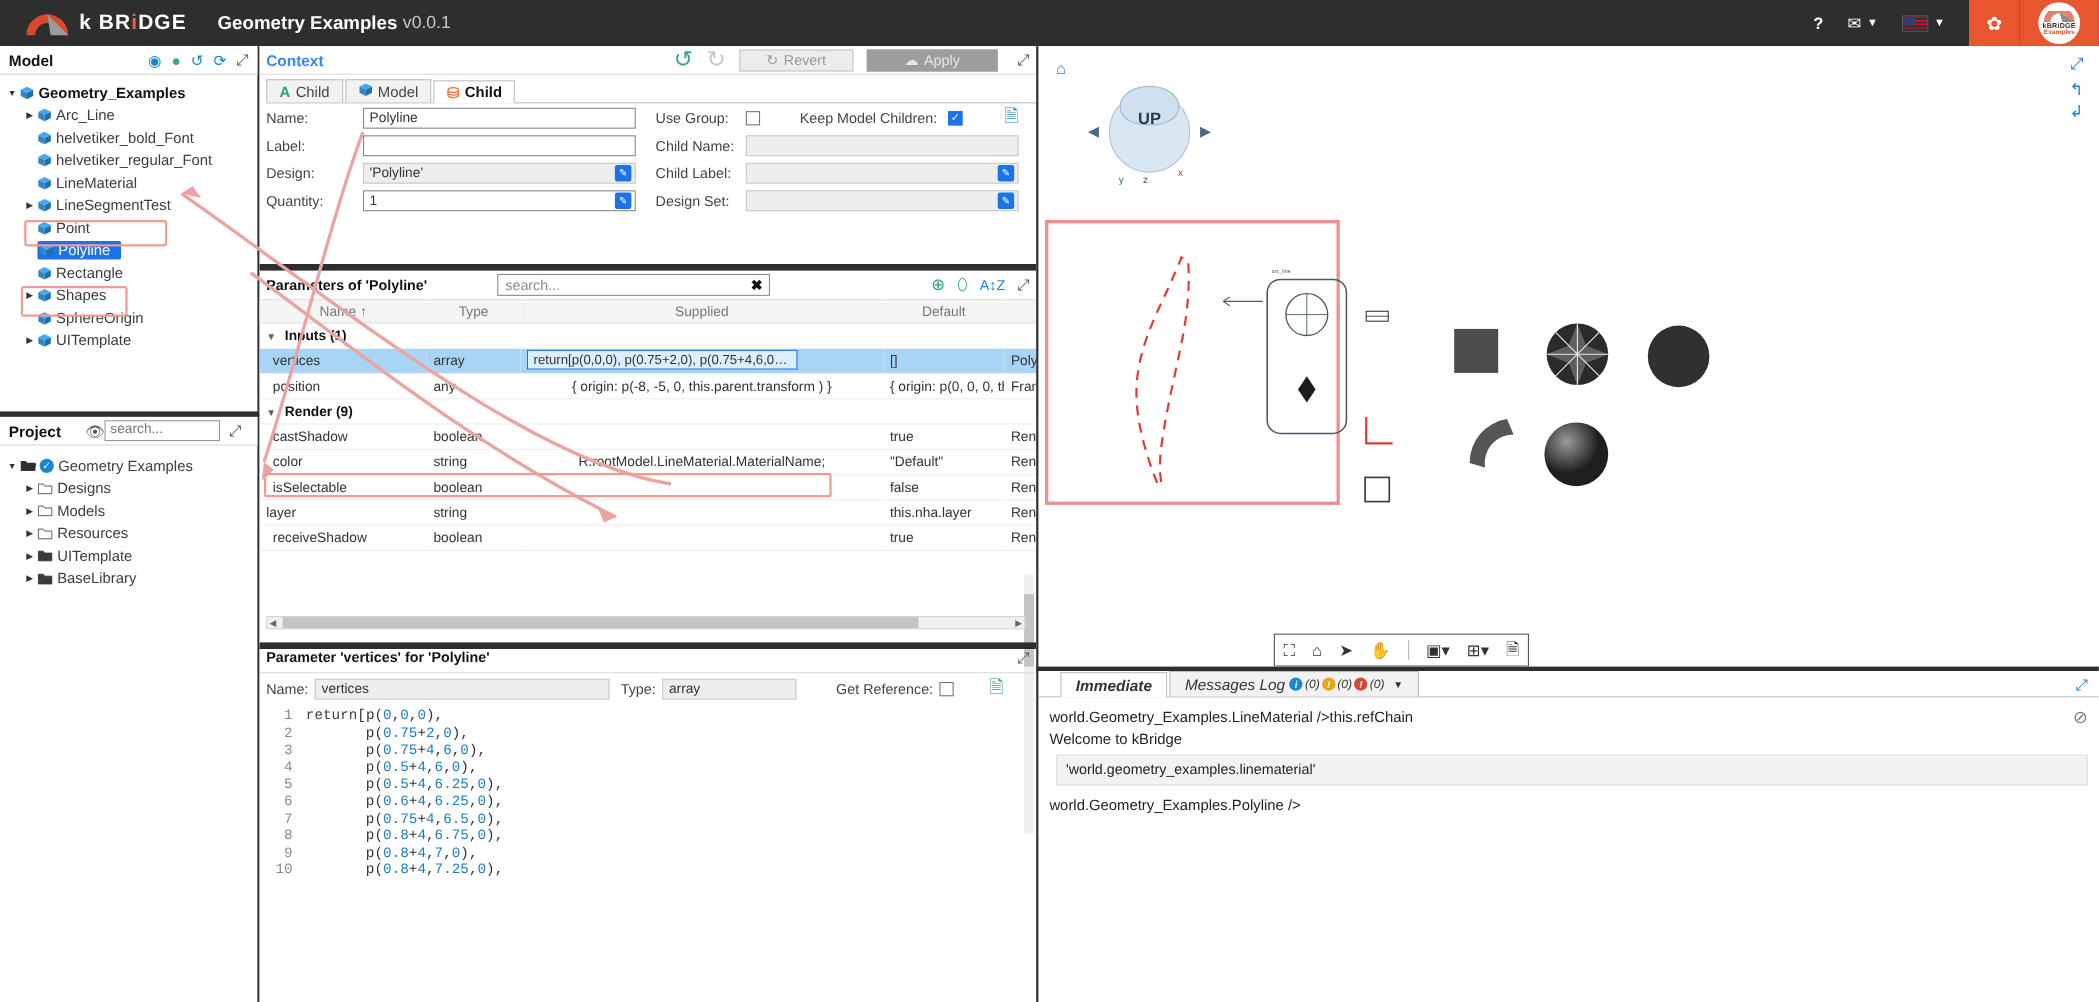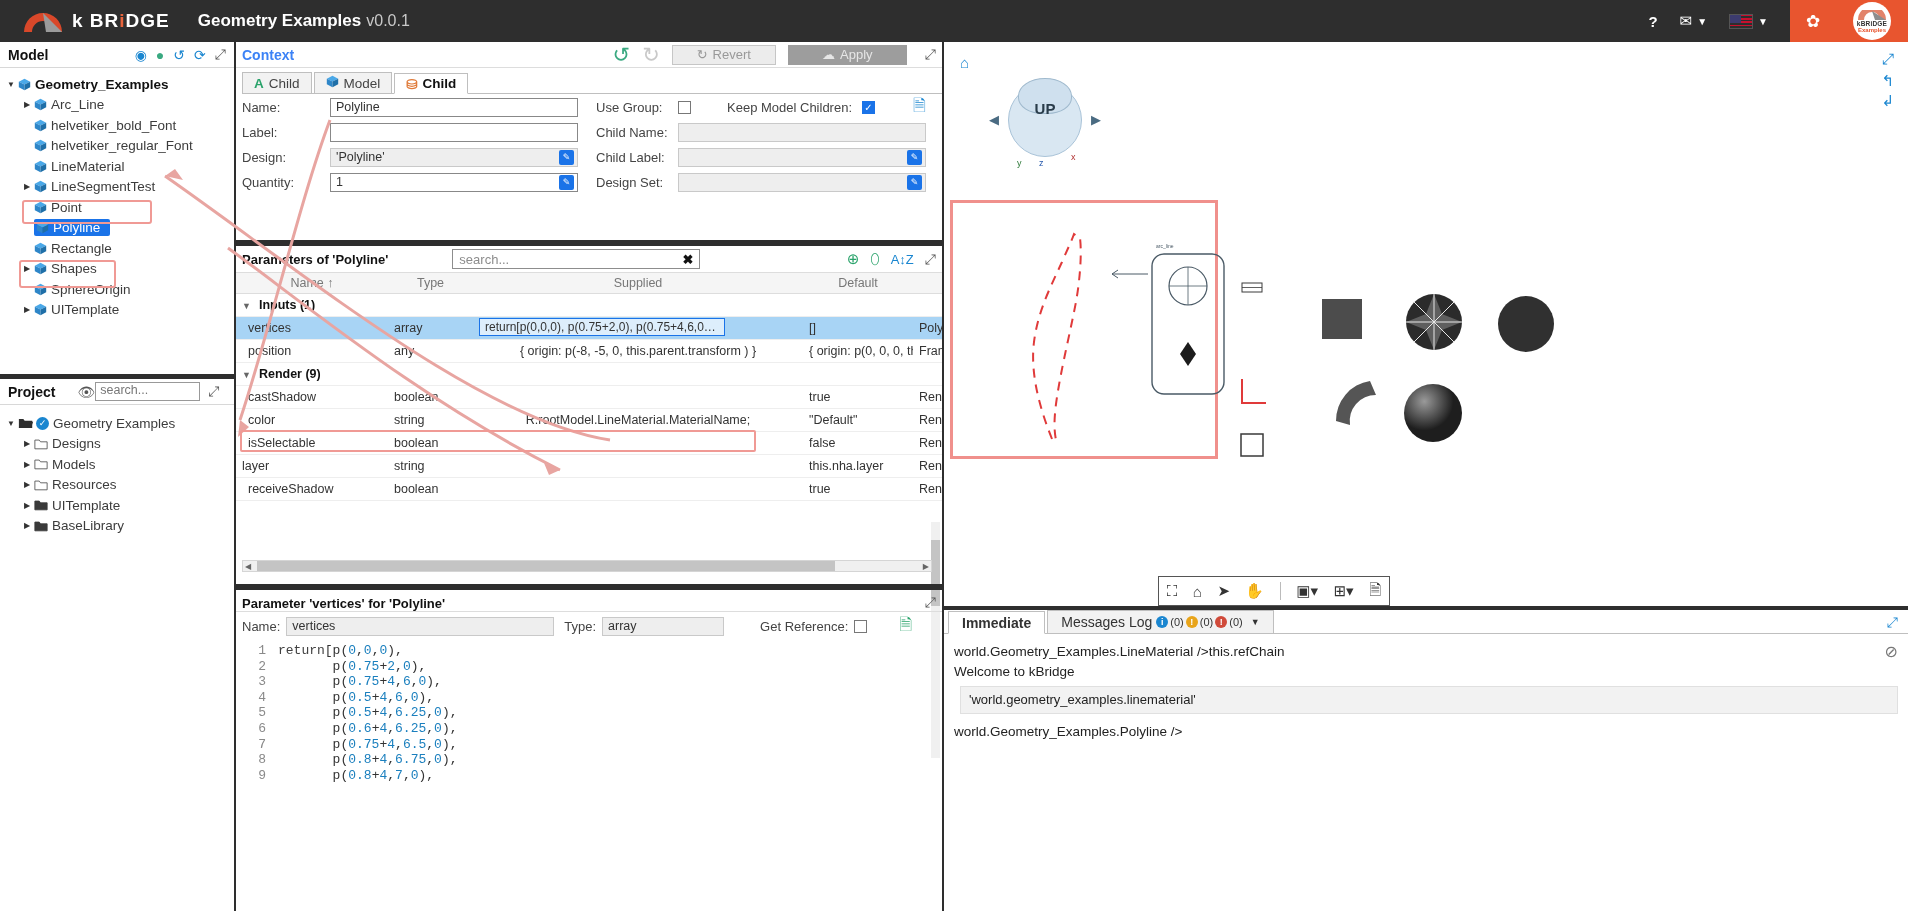--- a/index.html
+++ b/index.html
@@ -128,21 +128,21 @@
   #hscroll{position:absolute;left:6px;bottom:8px;width:690px;height:12px;background:#f0f0f0;
      border:1px solid #d5d5d5;display:flex;align-items:center;}
   #hscroll .thumb{height:10px;background:#c4c4c4;width:578px;margin-left:14px;}
   #hscroll .a1{position:absolute;left:2px;font-size:8px;color:#666;}
   #hscroll .a2{position:absolute;right:2px;font-size:8px;color:#666;}
 
   #vscroll{position:absolute;right:2px;top:276px;width:9px;height:236px;background:#f0f0f0;}
   #vscroll .vthumb{width:9px;height:66px;background:#c4c4c4;margin-top:18px;}
 
   #editor-panel{position:absolute;left:0;top:542px;width:706px;height:369px;border-top:6px solid #2e2e2e;}
-  #editor-head{height:22px;display:flex;align-items:flex-end;padding:0 6px;border-bottom:1px solid #ddd;}
+  #editor-head{height:22px;display:flex;align-items:flex-start;padding:0 6px;border-bottom:1px solid #ddd;}
   #editor-head .title{font-weight:bold;font-size:13px;color:#111;}
   #editor-row{display:flex;align-items:center;height:28px;padding:0 6px;gap:6px;}
   #code{font-family:"Liberation Mono",monospace;font-size:13px;line-height:15.6px;padding-top:3px;}
   .cline{display:flex;}
   .lnum{width:42px;text-align:right;padding-right:12px;color:#8a8a8a;}
   .ctext{white-space:pre;}
   .kw{color:#404040;}.num{color:#1a7fbe;}
 
   
   #view3d{position:absolute;left:942px;top:42px;width:966px;height:568px;background:#fff;
@@ -152,21 +152,21 @@
   .nc-ring{position:absolute;left:9px;top:9px;width:74px;height:74px;border-radius:50%;
      background:#d9e7f2;border:1px solid #a9c3d8;}
   .nc-top{position:absolute;left:19px;top:4px;width:54px;height:36px;background:#cfe0ee;
      border:1px solid #9fb9cd;border-radius:50% 50% 45% 45%;}
   .nc-up{position:absolute;left:0;top:26px;width:92px;text-align:center;font-size:15px;
      font-weight:bold;color:#2a3c4a;}
   .nc-arrow{position:absolute;color:#4a6b82;font-size:13px;}
   #redbox{position:absolute;left:6px;top:158px;width:268px;height:259px;border:3px solid #f0908c;}
   #imm-panel{position:absolute;left:942px;top:610px;width:966px;height:301px;background:#fff;
      border-left:2px solid #2e2e2e;}
-  #imm-tabs{display:flex;align-items:flex-end;height:24px;padding-left:4px;border-bottom:1px solid #bfbfbf;}
+  #imm-tabs{display:flex;align-items:flex-end;height:24px;padding-left:20px;border-bottom:1px solid #bfbfbf;font-style:italic;}
   .itab{height:23px;display:flex;align-items:center;padding:0 13px;font-size:14px;
      border:1px solid #bfbfbf;border-bottom:none;background:#f2f2f2;color:#333;margin-right:2px;}
   .itab.active{background:#fff;font-weight:bold;border-bottom:1px solid #fff;margin-bottom:-1px;}
   .cnt{display:flex;align-items:center;gap:2px;font-size:11px;margin-left:4px;}
   .cdot{width:12px;height:12px;border-radius:50%;display:flex;align-items:center;justify-content:center;
      color:#fff;font-size:9px;font-weight:bold;}
   #imm-body{padding:8px 10px;font-size:13.5px;color:#222;line-height:20px;}
   .quoteline{background:#f2f2f2;border:1px solid #e0e0e0;padding:3px 8px;margin:4px 0 8px 6px;
      font-size:13px;color:#222;}
   #vp-toolbar{position:absolute;left:214px;top:534px;width:232px;height:30px;background:#fff;
@@ -641,20 +641,24 @@
           <span class="ctext">       p(<span class="num">0.75</span>+<span class="num">4</span>,<span class="num">6.5</span>,<span class="num">0</span>),</span>
         </div>
         <div class="cline">
           <span class="lnum">8</span>
           <span class="ctext">       p(<span class="num">0.8</span>+<span class="num">4</span>,<span class="num">6.75</span>,<span class="num">0</span>),</span>
         </div>
         <div class="cline">
           <span class="lnum">9</span>
           <span class="ctext">       p(<span class="num">0.8</span>+<span class="num">4</span>,<span class="num">7</span>,<span class="num">0</span>),</span>
         </div>
+        <div class="cline">
+          <span class="lnum">10</span>
+          <span class="ctext">       p(<span class="num">0.8</span>+<span class="num">4</span>,<span class="num">7.25</span>,<span class="num">0</span>),</span>
+        </div>
       </div>
   </div>
 </div>
 
 <div id="view3d">
   <span class="vtool" style="left:16px;top:12px;">⌂</span>
   <span class="vtool" style="right:14px;top:8px;color:#1a86d0;">⤢</span>
   <span class="vtool" style="right:14px;top:30px;color:#1a86d0;">↰</span>
   <span class="vtool" style="right:14px;top:50px;color:#1a86d0;">↲</span>
 

